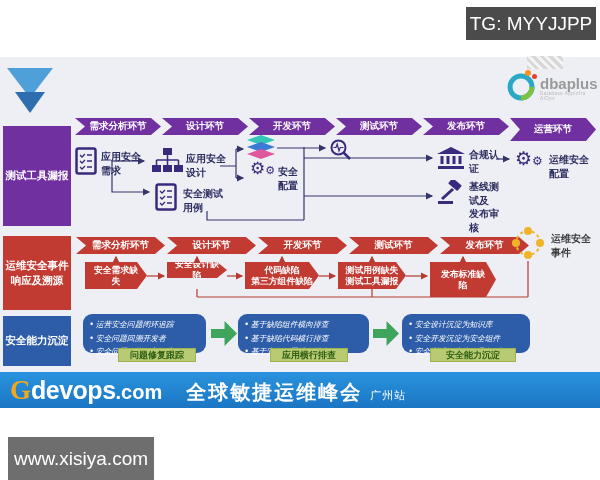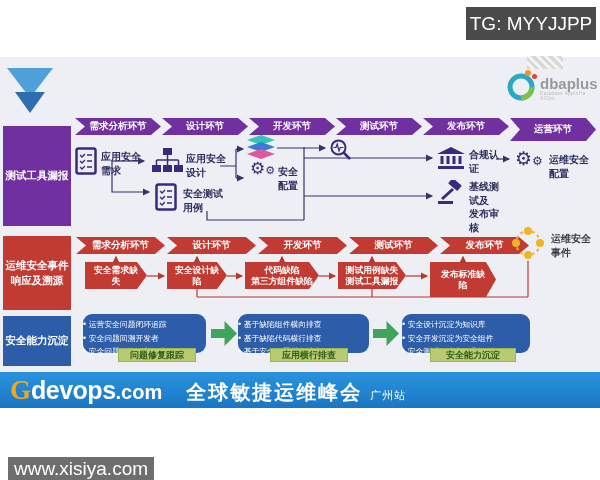--- a/index.html
+++ b/index.html
@@ -36,21 +36,21 @@
   .nlab{color:#2d2d5f;font-size:10px;font-weight:600;line-height:1.35;}
   .gear{color:#3a2a7e;line-height:1;}
 
   
   .defect{background:#c23b33;color:#fff;font-size:8.8px;font-weight:bold;text-align:center;
           display:flex;align-items:center;justify-content:center;line-height:1.25;
           clip-path:polygon(0 0,calc(100% - 10px) 0,100% 50%,calc(100% - 10px) 100%,0 100%);}
   .event-lab{color:#3c3c3c;font-size:10px;font-weight:bold;line-height:1.4;}
 
   
-  .card{background:#2d5ca9;border-radius:9px;color:#fff;padding:4px 0;box-sizing:border-box;}
+  .card{background:#2d5ca9;border-radius:9px;color:#fff;padding:4px 7px;box-sizing:border-box;font-style:italic;}
   .bullet{font-size:7.8px;line-height:1.5;white-space:nowrap;}
   .bullet::before{content:"• ";font-size:9px;}
   .gtag{background:#b9cb72;color:#2f5e14;font-size:9px;font-weight:bold;display:flex;
         align-items:center;justify-content:center;border:1px solid #9db34f;box-sizing:border-box;}
   .garrow{background:#3fa45c;clip-path:polygon(0 32%,52% 32%,52% 0,100% 50%,52% 100%,52% 68%,0 68%);}
 
   
   .footer{background:linear-gradient(180deg,#2a93dd 0%,#1b76c4 100%);display:flex;align-items:center;}
   .brand-g{color:#f2a71d;font-size:27px;font-weight:bold;font-family:"Liberation Serif",serif;}
   .brand-rest{color:#fff;font-size:25px;font-weight:bold;letter-spacing:-.5px;}
@@ -164,21 +164,21 @@
 响应及溯源</div>
 
   <div class="abs cv cv-red" style="left:76px;top:237px;width:89px;height:17px;">需求分析环节</div>
   <div class="abs cv cv-red" style="left:167px;top:237px;width:89px;height:17px;">设计环节</div>
   <div class="abs cv cv-red" style="left:258px;top:237px;width:89px;height:17px;">开发环节</div>
   <div class="abs cv cv-red" style="left:349px;top:237px;width:89px;height:17px;">测试环节</div>
   <div class="abs cv cv-red" style="left:440px;top:237px;width:89px;height:17px;">发布环节</div>
 
   <div class="abs defect pre" style="left:85px;top:262px;width:62px;height:27px;">安全需求缺
 失</div>
-  <div class="abs defect pre" style="left:167px;top:262px;width:60px;height:27px;">安全设计缺
+  <div class="abs defect pre" style="left:167px;top:262px;width:60px;height:16px;">安全设计缺
 陷</div>
   <div class="abs defect pre" style="left:245px;top:262px;width:74px;height:27px;">代码缺陷
 第三方组件缺陷</div>
   <div class="abs defect pre" style="left:338px;top:262px;width:68px;height:27px;">测试用例缺失
 测试工具漏报</div>
   <div class="abs defect pre" style="left:430px;top:262px;width:66px;height:35px;">发布标准缺
 陷</div>
 
   <svg class="abs" style="left:508px;top:226px;" width="40" height="36" viewBox="0 0 40 36">
     <circle cx="20" cy="17" r="12" fill="none" stroke="#f0b429" stroke-width="2" stroke-dasharray="3,3"></circle>
@@ -257,15 +257,15 @@
   <div class="abs footer" style="left:0;top:372px;width:600px;height:36px;">
     <div style="display:flex;align-items:baseline;margin-left:10px;">
       <span class="brand-g">G</span>
         <span class="brand-rest">devops</span>
         <span class="brand-tld">.com</span>
       <span class="event-name" style="margin-left:24px;">全球敏捷运维峰会</span>
       <span class="city" style="margin-left:8px;">广州站</span>
     </div>
   </div>
 
-  <div class="abs watermark" style="left:8px;top:457px;width:146px;height:24px;">www.xisiya.com</div>
+  <div class="abs watermark" style="left:8px;top:437px;width:146px;height:44px;">www.xisiya.com</div>
 
 </div>
 
 </body></html>

